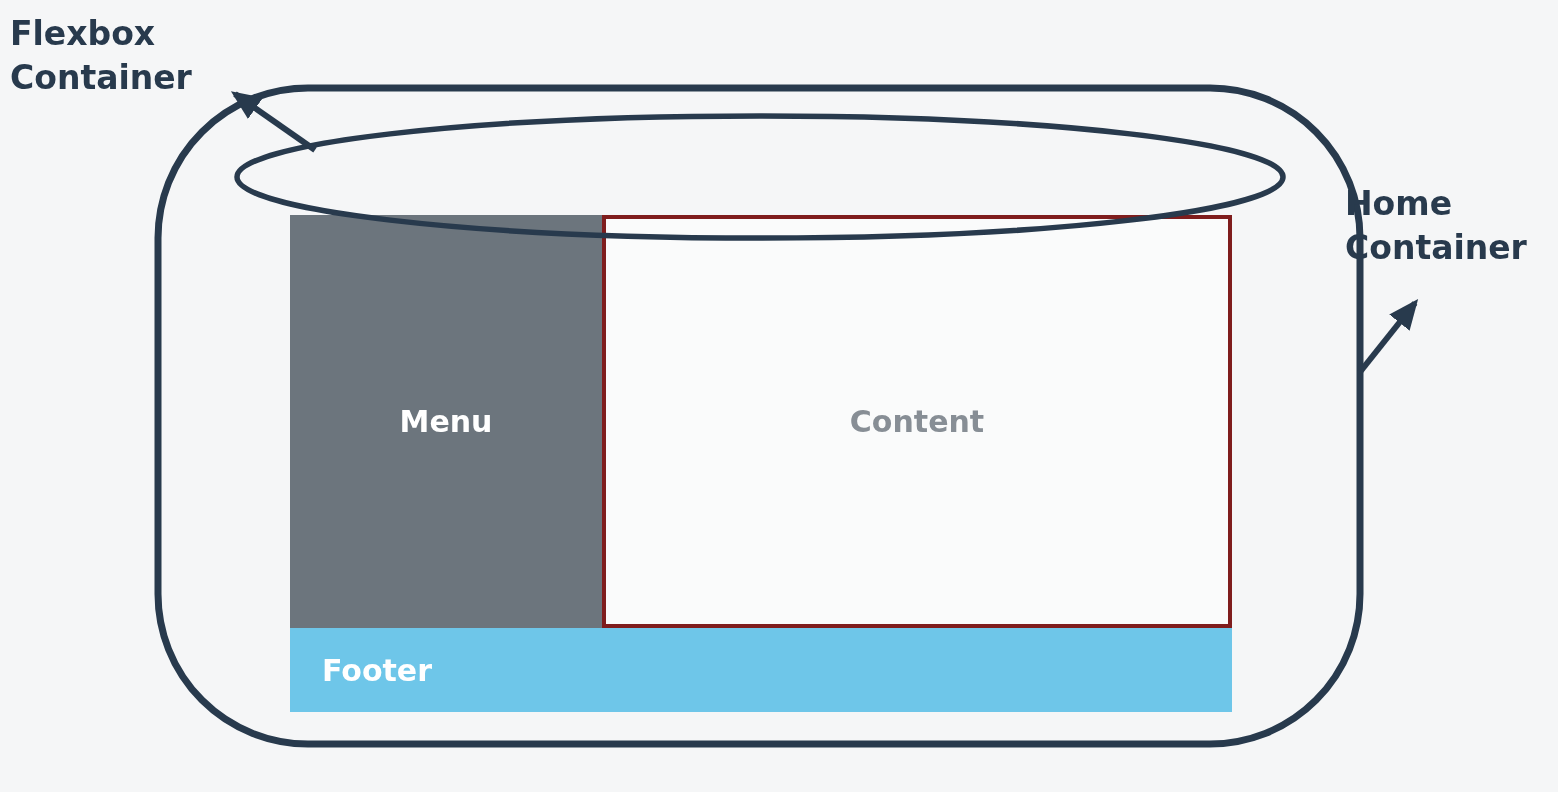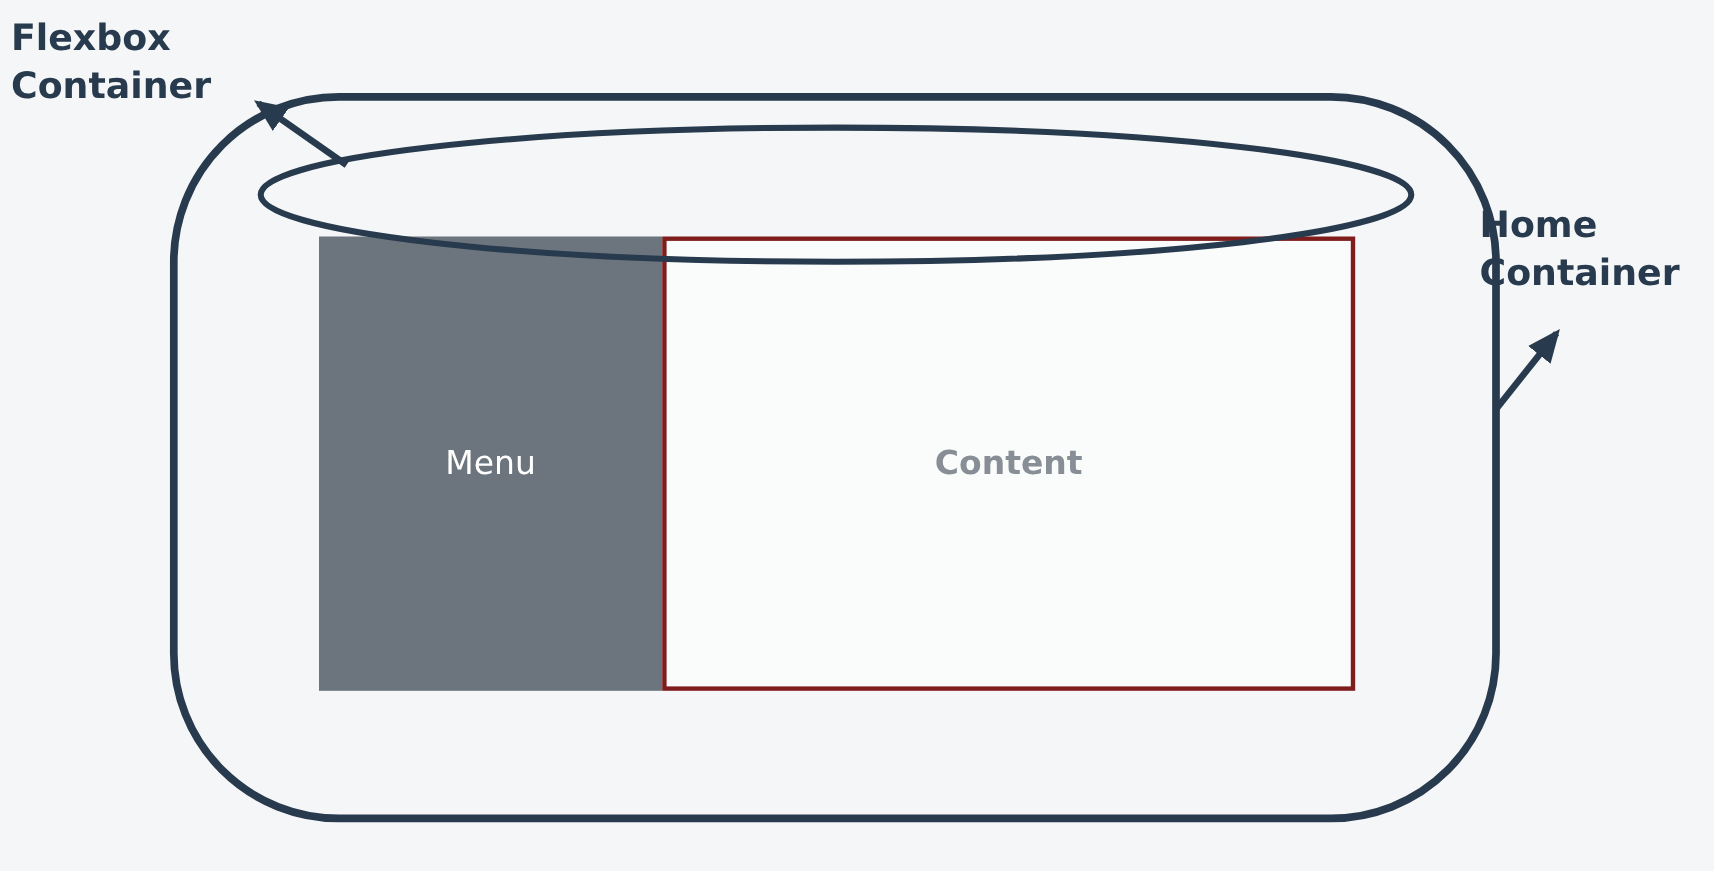--- a/index.html
+++ b/index.html
@@ -29,21 +29,21 @@
     position: absolute; left: 0; top: 0; width: 942px; height: 80px;
     background: #6EC6E9; display: flex; align-items: center;
     color: #FFFFFF; font-weight: 700; font-size: 30px;
   }
   .nav-home   { margin-left: 32px; }
   .nav-search { margin-left: 92px; }
   .nav-logout { margin-left: auto; margin-right: 26px; }
   .sidebar {
     position: absolute; left: 0; top: 80px; width: 312px; height: 413px;
     background: #6C757D; display: flex; align-items: center; justify-content: center;
-    color: #FFFFFF; font-weight: 400; font-size: 30px;
+    color: #FFFFFF; font-weight: 700; font-size: 30px;
   }
   .content {
     position: absolute; left: 312px; top: 80px; width: 630px; height: 413px;
     background: #FAFBFB; border: 4px solid #7f1d1d;
     display: flex; align-items: center; justify-content: center;
     color: #878E95; font-weight: 700; font-size: 30px;
   }
   .footer {
     position: absolute; left: 0; top: 493px; width: 942px; height: 84px;
     background: #6EC6E9; display: flex; align-items: center;
@@ -56,20 +56,23 @@
 
 <div class="canvas">
 
   <div class="mockup">
     <div class="sidebar">
       <span>Menu</span>
     </div>
     <div class="content">
       <span>Content</span>
     </div>
+    <div class="footer">
+      <span>Footer</span>
+    </div>
   </div>
 
   <svg class="overlay" width="1558" height="792" viewBox="0 0 1558 792">
     <defs>
       <marker id="arrow" markerUnits="userSpaceOnUse" markerWidth="34" markerHeight="28" refX="25" refY="13" orient="auto">
         <polygon points="0,0 30,13 0,26" fill="#283A4D"></polygon>
       </marker>
     </defs>
     <rect x="158" y="88" width="1202" height="656" rx="150" ry="150" fill="none" stroke="#283A4D" stroke-width="7"></rect>
     <ellipse cx="760" cy="177" rx="523" ry="61" fill="none" stroke="#283A4D" stroke-width="5.5"></ellipse>

